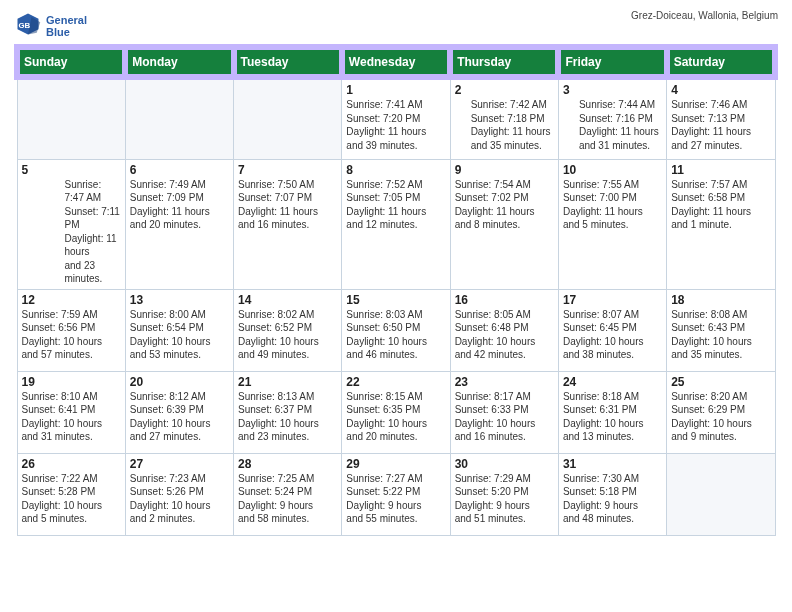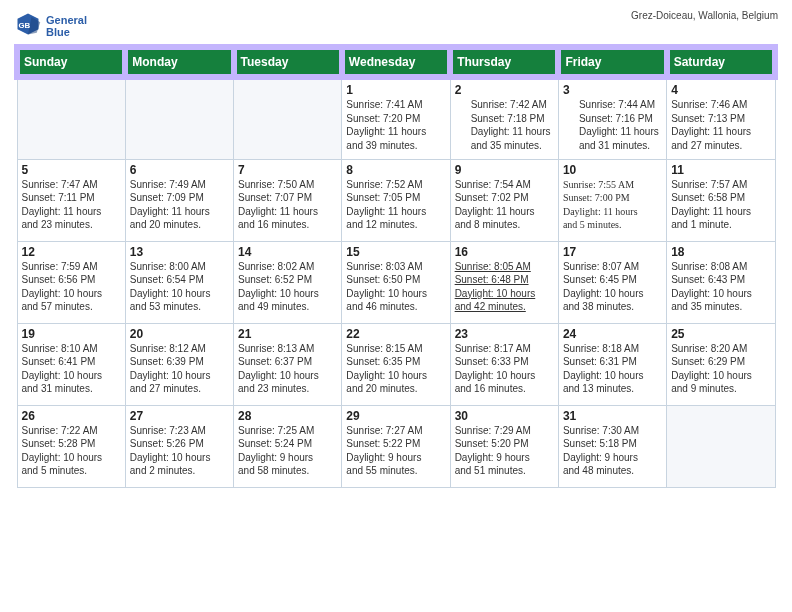--- a/index.html
+++ b/index.html
@@ -152,21 +152,21 @@
             <span class="day-number">4</span>
             <div class="day-info" style="white-space: pre-line;">Sunrise: 7:46 AM
 Sunset: 7:13 PM
 Daylight: 11 hours
 and 27 minutes.</div>
           </td>
         </tr>
         <tr>
           <td>
             <span class="day-number">5</span>
-            <div class="day-info" style="white-space: pre-line;">Sunrise: 7:47 AM
+            <div class="day-info" style="white-space: pre-line; margin-left: 43px;">Sunrise: 7:47 AM
 Sunset: 7:11 PM
 Daylight: 11 hours
 and 23 minutes.</div>
           </td>
           <td>
             <span class="day-number">6</span>
             <div class="day-info" style="white-space: pre-line;">Sunrise: 7:49 AM
 Sunset: 7:09 PM
 Daylight: 11 hours
 and 20 minutes.</div>
@@ -187,21 +187,21 @@
           </td>
           <td>
             <span class="day-number">9</span>
             <div class="day-info" style="white-space: pre-line;">Sunrise: 7:54 AM
 Sunset: 7:02 PM
 Daylight: 11 hours
 and 8 minutes.</div>
           </td>
           <td>
             <span class="day-number">10</span>
-            <div class="day-info" style="white-space: pre-line; font-family: Liberation Serif, serif;">Sunrise: 7:55 AM
+            <div class="day-info" style="white-space: pre-line;">Sunrise: 7:55 AM
 Sunset: 7:00 PM
 Daylight: 11 hours
 and 5 minutes.</div>
           </td>
           <td>
             <span class="day-number">11</span>
             <div class="day-info" style="white-space: pre-line;">Sunrise: 7:57 AM
 Sunset: 6:58 PM
 Daylight: 11 hours
 and 1 minute.</div>
@@ -231,21 +231,21 @@
           </td>
           <td>
             <span class="day-number">15</span>
             <div class="day-info" style="white-space: pre-line;">Sunrise: 8:03 AM
 Sunset: 6:50 PM
 Daylight: 10 hours
 and 46 minutes.</div>
           </td>
           <td>
             <span class="day-number">16</span>
-            <div class="day-info" style="white-space: pre-line; text-decoration: underline;">Sunrise: 8:05 AM
+            <div class="day-info" style="white-space: pre-line;">Sunrise: 8:05 AM
 Sunset: 6:48 PM
 Daylight: 10 hours
 and 42 minutes.</div>
           </td>
           <td>
             <span class="day-number">17</span>
             <div class="day-info" style="white-space: pre-line;">Sunrise: 8:07 AM
 Sunset: 6:45 PM
 Daylight: 10 hours
 and 38 minutes.</div>

